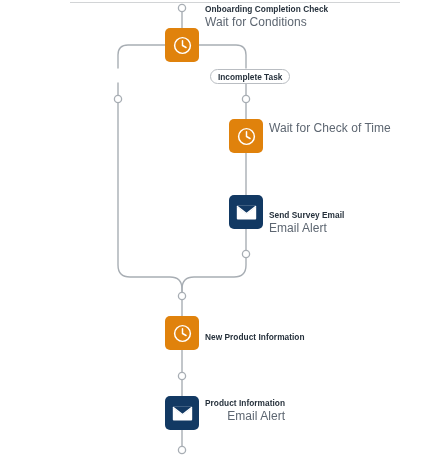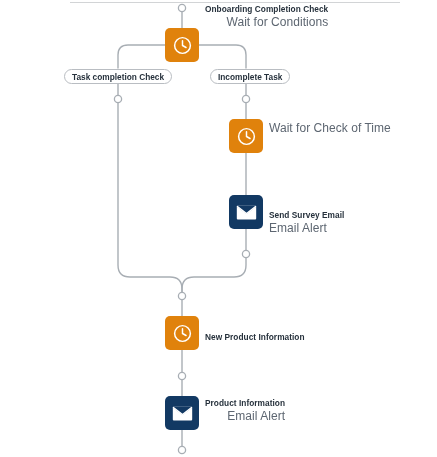--- a/index.html
+++ b/index.html
@@ -130,28 +130,25 @@
   </svg>
 
   <div class="node wait" style="left:165px; top:28px;">
     <span>
       <svg width="21" height="21" viewBox="0 0 24 24">
         <circle cx="12" cy="12" r="9" fill="none" stroke="#ffffff" stroke-width="1.7"></circle>
         <path d="M12 6.6 L12 12 L16 14.3" fill="none" stroke="#ffffff" stroke-width="1.7" stroke-linecap="round" stroke-linejoin="round"></path>
       </svg>
     </span>
   </div>
-  <div class="node-label" style="left:205px; top:4px;text-align:right;">
+  <div class="node-label" style="left:205px; top:4px;">
     <div class="node-title">Onboarding Completion Check</div>
     <div class="node-sub">Wait for Conditions</div>
   </div>
 
-  <div class="pill" style="left:64px; top:69px;">
-    <span>Task completion Check</span>
-  </div>
   <div class="pill" style="left:210px; top:69px;">
     <span>Incomplete Task</span>
   </div>
 
   <div class="node wait" style="left:229px; top:119px;">
     <span>
       <svg width="21" height="21" viewBox="0 0 24 24">
         <circle cx="12" cy="12" r="9" fill="none" stroke="#ffffff" stroke-width="1.7"></circle>
         <path d="M12 6.6 L12 12 L16 14.3" fill="none" stroke="#ffffff" stroke-width="1.7" stroke-linecap="round" stroke-linejoin="round"></path>
       </svg>

